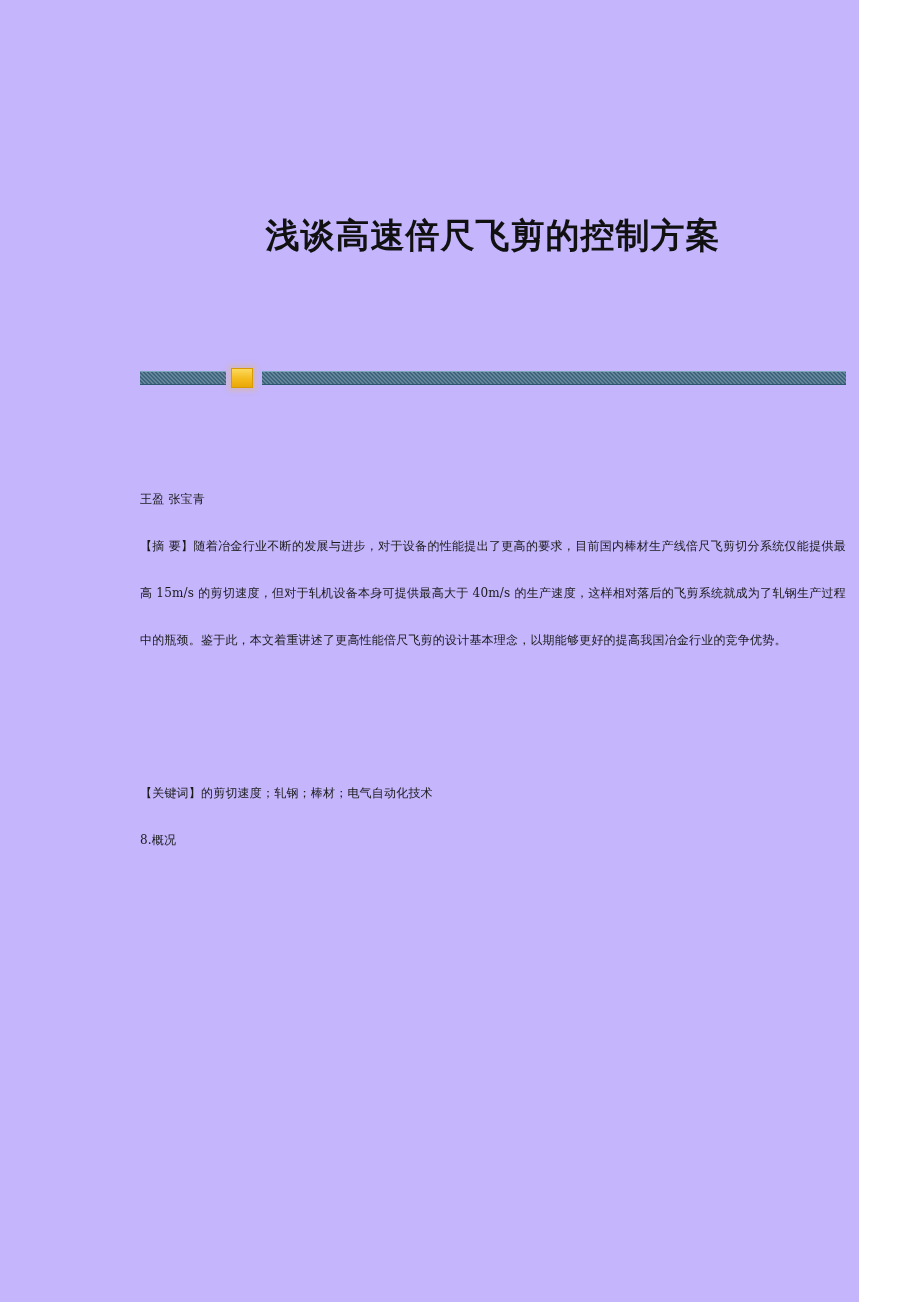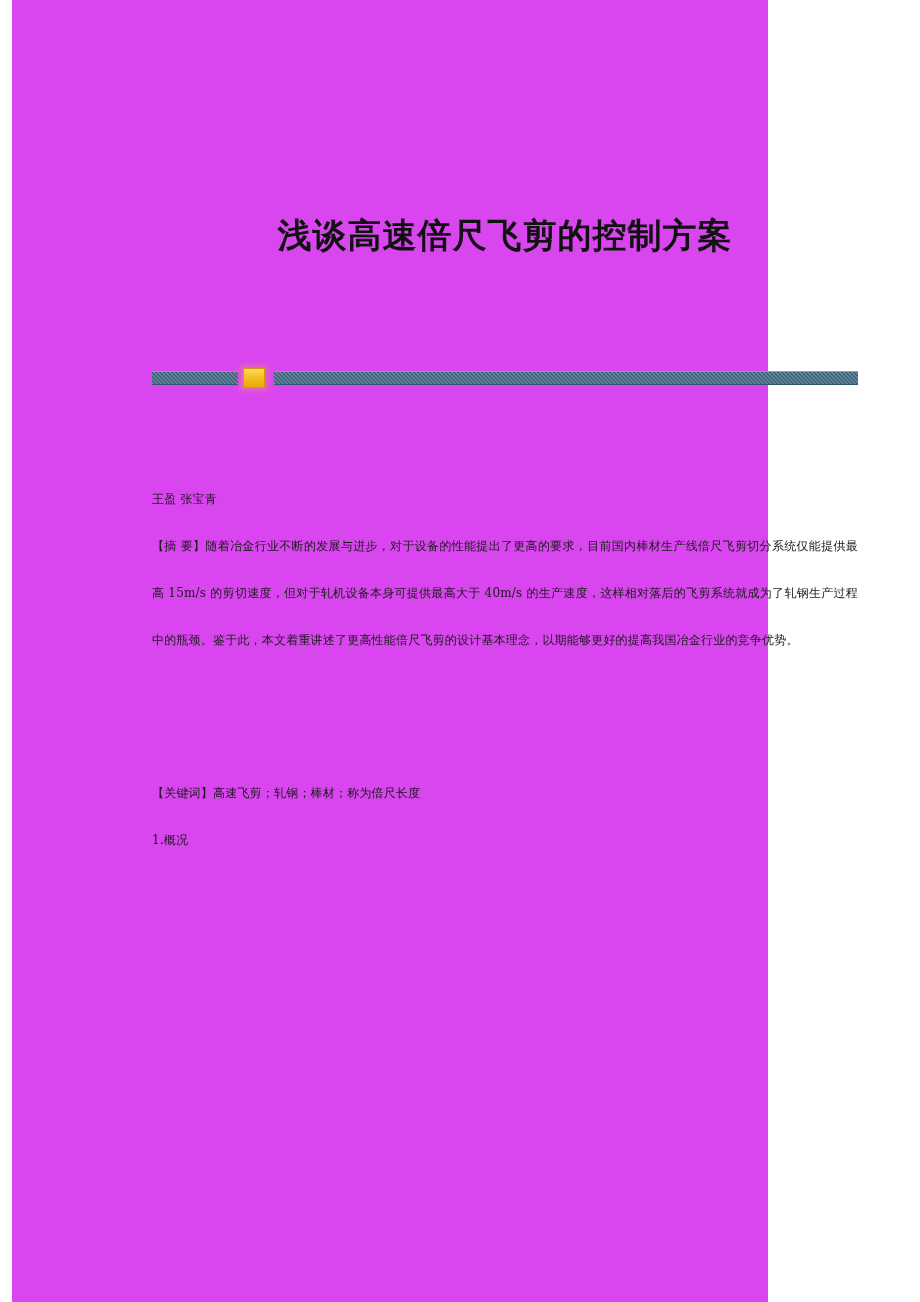--- a/index.html
+++ b/index.html
@@ -11,25 +11,25 @@
     width: 920px;
     height: 1302px;
     position: relative;
     overflow: hidden;
     font-family: "DejaVu Serif", "Liberation Serif", serif;
     color: #000000;
   }
 
   .page {
     position: absolute;
-    left: 12px;
+    left: 0;
     top: 0;
-    width: 756px;
+    width: 859px;
     height: 1302px;
-    background: #d946ef;
+    background: #c4b5fd;
   }
 
   
   .doc-title {
     position: absolute;
     left: 140px;
     top: 212px;
     width: 706px;
     text-align: center;
     font-size: 34px;
@@ -113,18 +113,18 @@
   <div class="divider-wrap">
     <div class="bar-seg bar-left"></div>
     <div class="gold-accent"></div>
     <div class="bar-seg bar-right"></div>
   </div>
 
   <div class="text-block authors">王盈  张宝青</div>
 
   <div class="text-block abstract">【摘 要】随着冶金行业不断的发展与进步，对于设备的性能提出了更高的要求，目前国内棒材生产线倍尺飞剪切分系统仅能提供最高 15m/s 的剪切速度，但对于轧机设备本身可提供最高大于 40m/s 的生产速度，这样相对落后的飞剪系统就成为了轧钢生产过程中的瓶颈。鉴于此，本文着重讲述了更高性能倍尺飞剪的设计基本理念，以期能够更好的提高我国冶金行业的竞争优势。</div>
 
-  <div class="text-block keywords">【关键词】高速飞剪；轧钢；棒材；称为倍尺长度</div>
+  <div class="text-block keywords">【关键词】的剪切速度；轧钢；棒材；电气自动化技术</div>
 
-  <div class="text-block section-head">1.概况</div>
+  <div class="text-block section-head">8.概况</div>
 
 
 </div>
 
 </body></html>

